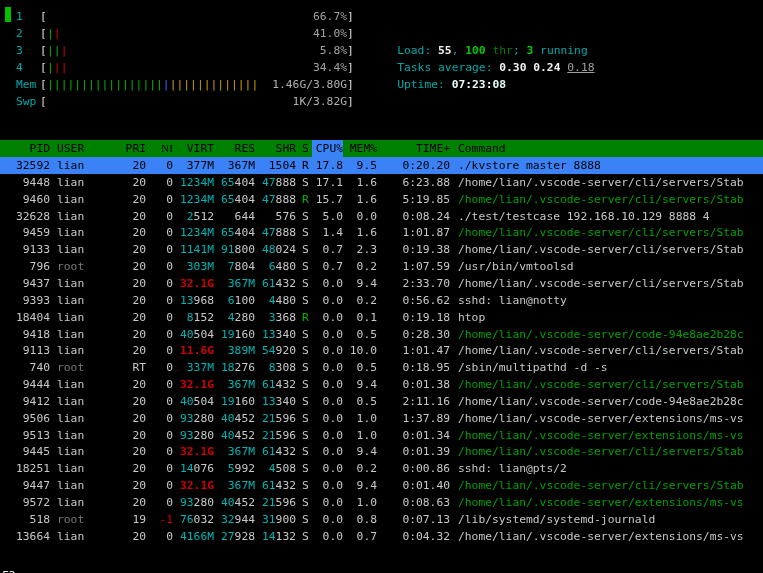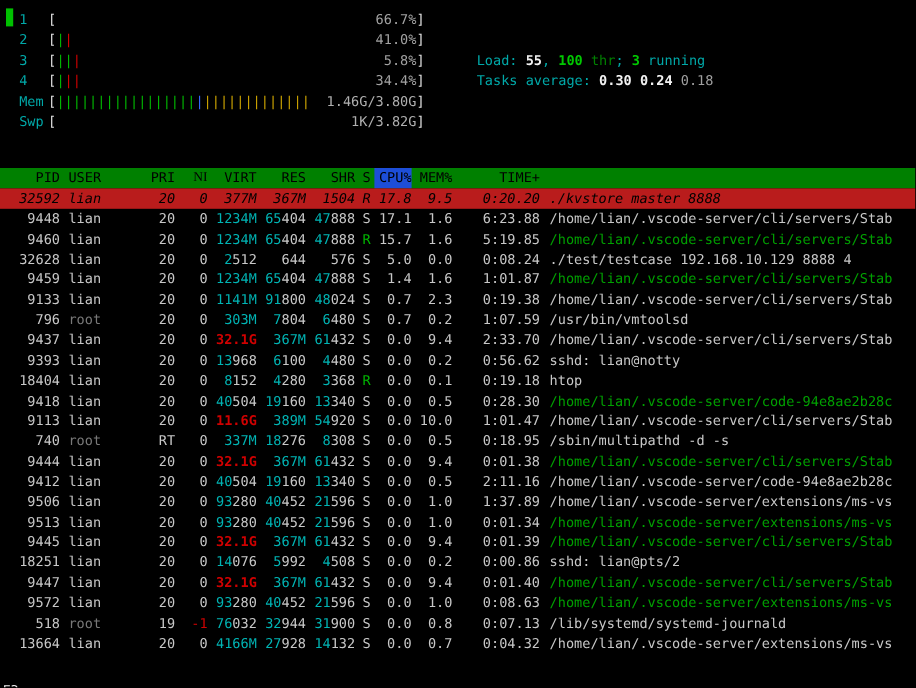--- a/index.html
+++ b/index.html
@@ -14,29 +14,29 @@
   .mbar{position:absolute;left:47px;width:300px;height:17px;white-space:pre;}
   .mval{position:absolute;right:0;top:0;color:#a2a2a2;}
   .memval{color:#b0b0b0;}
   .tg{color:#00b400}.tr{color:#d00000}.tb{color:#3366ff}.ty{color:#c8a000}
 
   
   .cl{color:#00a8a8;}
   .wb{color:#f2f2f2;font-weight:bold;}
   .gb{color:#00c800;font-weight:bold;}
   .gd{color:#008000;}
-  .gry{color:#a0a0a0;}
+  .gry{color:#a0a0a0;text-decoration:underline;}
   .ub{color:#e8ffff;font-weight:bold;}
 
   
   .thead{position:absolute;left:0;top:140px;width:763px;height:17px;background:#008000;}
   .thead .cell{color:#000;}
-  .sorthl{background:#1d4ed8;}
+  .sorthl{background:#3b82f6;}
   .prow{position:absolute;left:0;width:763px;height:17px;line-height:17px;white-space:pre;}
-  .prow.sel{background:#b91c1c;font-style:italic;}
+  .prow.sel{background:#3b82f6;}
   .prow.sel .cell{color:#000 !important;}
   .cell{position:absolute;top:0;height:17px;line-height:17px;white-space:pre;color:#c8c8c8;overflow:hidden;}
   .ar{text-align:right;}
   .cyv{color:#00b4b4;}
   .red{color:#d00000;}
   .b{font-weight:bold;margin-top:24px;}
   .grn{color:#00b400;}
   .gray{color:#787878;}
   .thread{color:#00a000;}
 
@@ -59,33 +59,37 @@
       <div class="line" style="left:0;top:76px"><span class="mlabel">Mem</span><span class="brk" style="left:40px">[</span><span class="mbar"><span class="tg">|</span><span class="tg">|</span><span class="tg">|</span><span class="tg">|</span><span class="tg">|</span><span class="tg">|</span><span class="tg">|</span><span class="tg">|</span><span class="tg">|</span><span class="tg">|</span><span class="tg">|</span><span class="tg">|</span><span class="tg">|</span><span class="tg">|</span><span class="tg">|</span><span class="tg">|</span><span class="tg">|</span><span class="tb">|</span><span class="ty">|</span><span class="ty">|</span><span class="ty">|</span><span class="ty">|</span><span class="ty">|</span><span class="ty">|</span><span class="ty">|</span><span class="ty">|</span><span class="ty">|</span><span class="ty">|</span><span class="ty">|</span><span class="ty">|</span><span class="ty">|</span><span class="mval memval">1.46G/3.80G</span></span><span class="brk" style="left:347px">]</span></div>
       <div class="line" style="left:0;top:93px"><span class="mlabel">Swp</span><span class="brk" style="left:40px">[</span><span class="mbar"><span class="mval memval">1K/3.82G</span></span><span class="brk" style="left:347px">]</span></div>
     </div>
 
   <div class="line" style="left:370px;top:25px">
     <span class="cl">Load: </span><span class="wb">55</span><span class="cl">, </span><span class="gb">100</span><span class="gd"> thr</span><span class="cl">; </span><span class="gb">3</span><span class="cl"> running</span>
   </div>
   <div class="line" style="left:370px;top:42px">
     <span class="cl">Tasks average: </span><span class="wb">0.30 </span><span class="wb">0.24 </span><span class="gry">0.18</span>
   </div>
+  <div class="line" style="left:370px;top:59px">
+    <span class="cl">Uptime: </span><span class="ub">07:23:08</span>
+  </div>
 
   <div class="thead" id="thead">
       <span class="cell ar" style="left: 0px; width: 50px;">PID</span>
       <span class="cell" style="left: 57px; width: 60px;">USER</span>
       <span class="cell ar" style="left: 100px; width: 46px;">PRI</span>
       <span class="cell ar" style="left: 150px; width: 23px; font-family: Liberation Serif, serif;">NI</span>
       <span class="cell ar" style="left: 172px; width: 42px;">VIRT</span>
       <span class="cell ar" style="left: 213px; width: 42px;">RES</span>
       <span class="cell ar" style="left: 254px; width: 42px;">SHR</span>
       <span class="cell" style="left: 302px; width: 8px;">S</span>
       <span class="cell ar sorthl" style="left: 312px; width: 31px;">CPU%</span>
       <span class="cell ar" style="left: 346px; width: 31px;">MEM%</span>
       <span class="cell ar" style="left: 384px; width: 66px;">TIME+</span>
+      <span class="cell" style="left: 458px; width: 303px;">Command</span>
     </div>
 
   <div id="tbody">
       <div class="prow sel" style="top: 157px;"><span class="cell ar" style="left: 0px; width: 50px;">32592</span><span class="cell" style="left: 57px; width: 60px;">lian</span><span class="cell ar" style="left: 100px; width: 46px;">20</span><span class="cell ar" style="left: 150px; width: 23px;">0</span><span class="cell ar" style="left: 172px; width: 42px;">377M</span><span class="cell ar" style="left: 213px; width: 42px;">367M</span><span class="cell ar" style="left: 254px; width: 42px;">1504</span><span class="cell" style="left: 302px; width: 8px;">R</span><span class="cell ar" style="left: 312px; width: 31px;">17.8</span><span class="cell ar" style="left: 346px; width: 31px;">9.5</span><span class="cell ar" style="left: 384px; width: 66px;">0:20.20</span><span class="cell" style="left: 458px; width: 303px;">./kvstore master 8888</span></div>
       <div class="prow" style="top: 173.85px;"><span class="cell ar" style="left: 0px; width: 50px;">9448</span><span class="cell" style="left: 57px; width: 60px;">lian</span><span class="cell ar" style="left: 100px; width: 46px;">20</span><span class="cell ar" style="left: 150px; width: 23px;">0</span><span class="cell ar" style="left: 172px; width: 42px;"><span class="cyv">1234M</span></span><span class="cell ar" style="left: 213px; width: 42px;"><span class="cyv">65</span>404</span><span class="cell ar" style="left: 254px; width: 42px;"><span class="cyv">47</span>888</span><span class="cell" style="left: 302px; width: 8px;">S</span><span class="cell ar" style="left: 312px; width: 31px;">17.1</span><span class="cell ar" style="left: 346px; width: 31px;">1.6</span><span class="cell ar" style="left: 384px; width: 66px;">6:23.88</span><span class="cell" style="left: 458px; width: 303px;">/home/lian/.vscode-server/cli/servers/Stab</span></div>
       <div class="prow" style="top: 190.7px;"><span class="cell ar" style="left: 0px; width: 50px;">9460</span><span class="cell" style="left: 57px; width: 60px;">lian</span><span class="cell ar" style="left: 100px; width: 46px;">20</span><span class="cell ar" style="left: 150px; width: 23px;">0</span><span class="cell ar" style="left: 172px; width: 42px;"><span class="cyv">1234M</span></span><span class="cell ar" style="left: 213px; width: 42px;"><span class="cyv">65</span>404</span><span class="cell ar" style="left: 254px; width: 42px;"><span class="cyv">47</span>888</span><span class="cell grn" style="left: 302px; width: 8px;">R</span><span class="cell ar" style="left: 312px; width: 31px;">15.7</span><span class="cell ar" style="left: 346px; width: 31px;">1.6</span><span class="cell ar" style="left: 384px; width: 66px;">5:19.85</span><span class="cell thread" style="left: 458px; width: 303px;">/home/lian/.vscode-server/cli/servers/Stab</span></div>
       <div class="prow" style="top: 207.55px;"><span class="cell ar" style="left: 0px; width: 50px;">32628</span><span class="cell" style="left: 57px; width: 60px;">lian</span><span class="cell ar" style="left: 100px; width: 46px;">20</span><span class="cell ar" style="left: 150px; width: 23px;">0</span><span class="cell ar" style="left: 172px; width: 42px;"><span class="cyv">2</span>512</span><span class="cell ar" style="left: 213px; width: 42px;">644</span><span class="cell ar" style="left: 254px; width: 42px;">576</span><span class="cell" style="left: 302px; width: 8px;">S</span><span class="cell ar" style="left: 312px; width: 31px;">5.0</span><span class="cell ar" style="left: 346px; width: 31px;">0.0</span><span class="cell ar" style="left: 384px; width: 66px;">0:08.24</span><span class="cell" style="left: 458px; width: 303px;">./test/testcase 192.168.10.129 8888 4</span></div>
       <div class="prow" style="top: 224.4px;"><span class="cell ar" style="left: 0px; width: 50px;">9459</span><span class="cell" style="left: 57px; width: 60px;">lian</span><span class="cell ar" style="left: 100px; width: 46px;">20</span><span class="cell ar" style="left: 150px; width: 23px;">0</span><span class="cell ar" style="left: 172px; width: 42px;"><span class="cyv">1234M</span></span><span class="cell ar" style="left: 213px; width: 42px;"><span class="cyv">65</span>404</span><span class="cell ar" style="left: 254px; width: 42px;"><span class="cyv">47</span>888</span><span class="cell" style="left: 302px; width: 8px;">S</span><span class="cell ar" style="left: 312px; width: 31px;">1.4</span><span class="cell ar" style="left: 346px; width: 31px;">1.6</span><span class="cell ar" style="left: 384px; width: 66px;">1:01.87</span><span class="cell thread" style="left: 458px; width: 303px;">/home/lian/.vscode-server/cli/servers/Stab</span></div>
       <div class="prow" style="top: 241.25px;"><span class="cell ar" style="left: 0px; width: 50px;">9133</span><span class="cell" style="left: 57px; width: 60px;">lian</span><span class="cell ar" style="left: 100px; width: 46px;">20</span><span class="cell ar" style="left: 150px; width: 23px;">0</span><span class="cell ar" style="left: 172px; width: 42px;"><span class="cyv">1141M</span></span><span class="cell ar" style="left: 213px; width: 42px;"><span class="cyv">91</span>800</span><span class="cell ar" style="left: 254px; width: 42px;"><span class="cyv">48</span>024</span><span class="cell" style="left: 302px; width: 8px;">S</span><span class="cell ar" style="left: 312px; width: 31px;">0.7</span><span class="cell ar" style="left: 346px; width: 31px;">2.3</span><span class="cell ar" style="left: 384px; width: 66px;">0:19.38</span><span class="cell" style="left: 458px; width: 303px;">/home/lian/.vscode-server/cli/servers/Stab</span></div>
       <div class="prow" style="top: 258.1px;"><span class="cell ar" style="left: 0px; width: 50px;">796</span><span class="cell gray" style="left: 57px; width: 60px;">root</span><span class="cell ar" style="left: 100px; width: 46px;">20</span><span class="cell ar" style="left: 150px; width: 23px;">0</span><span class="cell ar" style="left: 172px; width: 42px;"><span class="cyv">303M</span></span><span class="cell ar" style="left: 213px; width: 42px;"><span class="cyv">7</span>804</span><span class="cell ar" style="left: 254px; width: 42px;"><span class="cyv">6</span>480</span><span class="cell" style="left: 302px; width: 8px;">S</span><span class="cell ar" style="left: 312px; width: 31px;">0.7</span><span class="cell ar" style="left: 346px; width: 31px;">0.2</span><span class="cell ar" style="left: 384px; width: 66px;">1:07.59</span><span class="cell" style="left: 458px; width: 303px;">/usr/bin/vmtoolsd</span></div>

